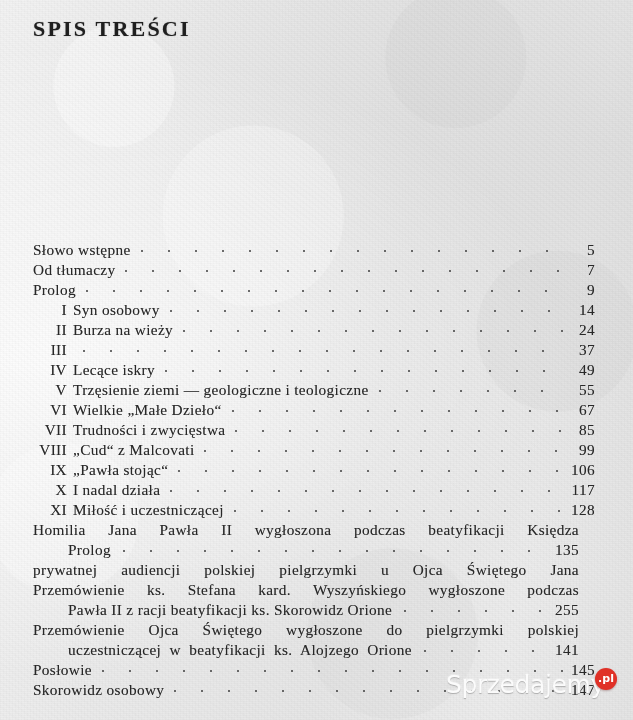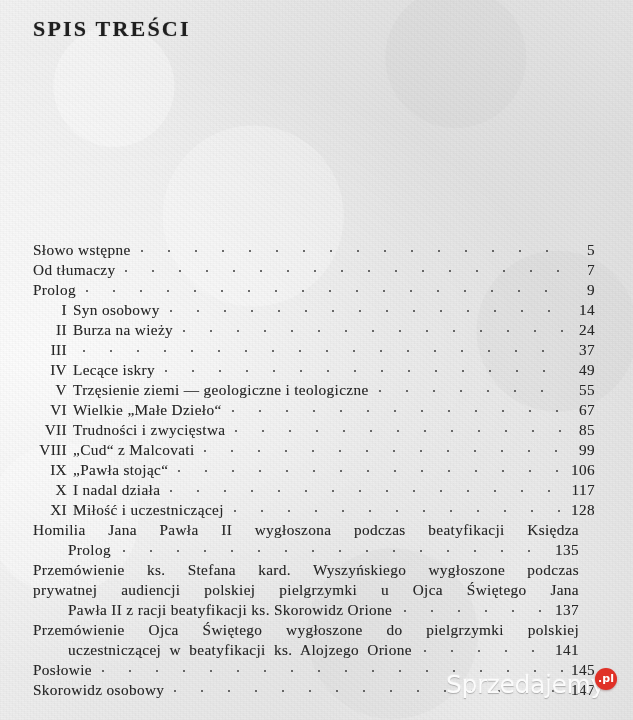--- a/index.html
+++ b/index.html
@@ -292,29 +292,29 @@
           <span class="blk-text justified">Homilia  Jana  Pawła  II  wygłoszona  podczas  beatyfikacji  Księdza</span>
         </div>
         <div class="blk-line">
           <span class="blk-text blk-indent">Prolog</span>
           <span class="leader"></span>
           <span class="page">135</span>
         </div>
       </div>
       <div class="row block">
         <div class="blk-line">
+          <span class="blk-text justified">prywatnej  audiencji  polskiej  pielgrzymki  u  Ojca  Świętego  Jana</span>
+        </div>
+        <div class="blk-line">
           <span class="blk-text justified">Przemówienie  ks.  Stefana  kard.  Wyszyńskiego  wygłoszone  podczas</span>
-        </div>
-        <div class="blk-line">
-          <span class="blk-text justified">prywatnej  audiencji  polskiej  pielgrzymki  u  Ojca  Świętego  Jana</span>
         </div>
         <div class="blk-line">
           <span class="blk-text blk-indent">Pawła II z racji beatyfikacji ks. Skorowidz Orione</span>
           <span class="leader"></span>
-          <span class="page">137</span>
+          <span class="page">255</span>
         </div>
       </div>
       <div class="row block">
         <div class="blk-line">
           <span class="blk-text justified">Przemówienie  Ojca  Świętego  wygłoszone  do  pielgrzymki  polskiej</span>
         </div>
         <div class="blk-line">
           <span class="blk-text blk-indent">uczestniczącej  w  beatyfikacji  ks.  Alojzego  Orione</span>
           <span class="leader"></span>
           <span class="page">141</span>

